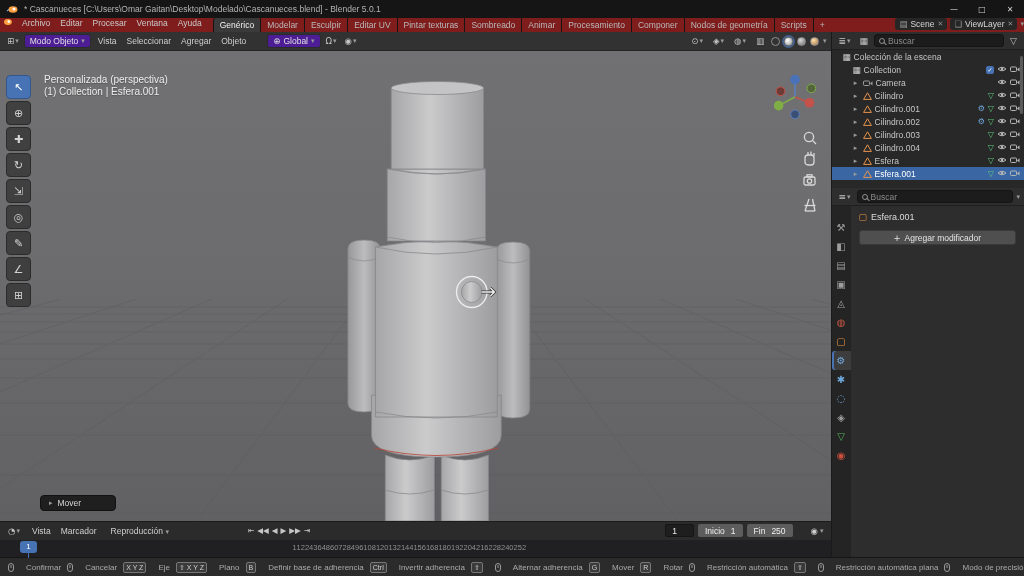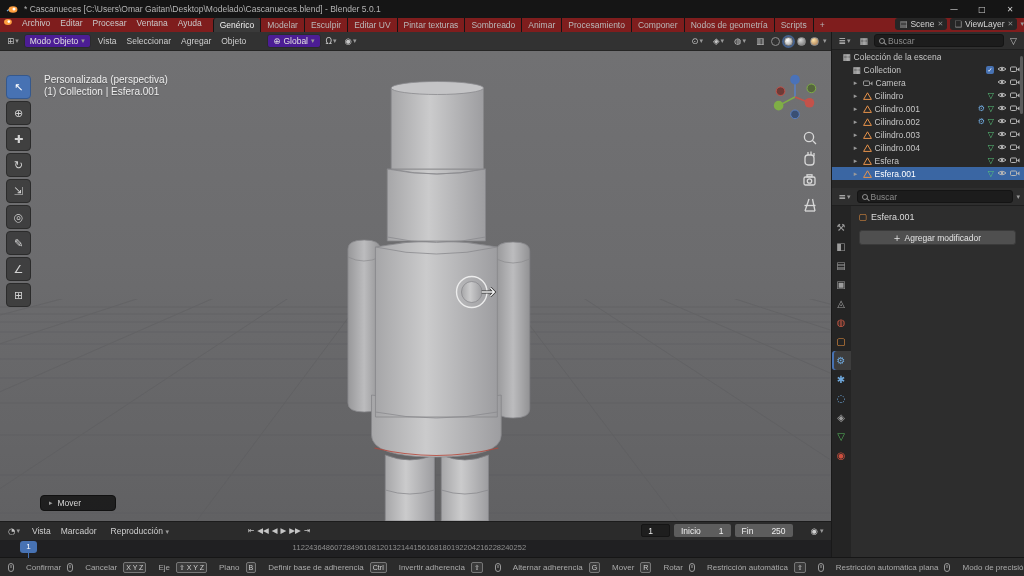--- a/index.html
+++ b/index.html
@@ -93,21 +93,21 @@
   .props-content{flex:1;min-width:0}
   .breadcrumb{display:flex;align-items:center;gap:4px;padding:6px 8px 4px;color:#dcdcdc}
   .add-mod{margin:4px 8px;height:15px;background:#4f4f4f;border:1px solid #3a3a3a;border-radius:3px;
            display:flex;align-items:center;justify-content:center;gap:4px;color:#e4e4e4;font-size:8.5px}
 
   
   .timeline{height:36px;flex:0 0 auto;display:flex;flex-direction:column;border-top:1px solid #1c1c1c}
   .tl-header{height:18px;background:#2b2b2b;display:flex;align-items:center;gap:4px;padding:0 5px;font-size:8.5px;white-space:nowrap}
   .pb{display:flex;align-items:center;gap:3px;margin-left:70px;color:#c6c6c6;font-size:7.5px}
   .frame-field{margin-left:auto;background:#1e1e1e;border:1px solid #151515;border-radius:2px;padding:0 16px 0 6px;height:13px;display:flex;align-items:center;color:#e8e8e8}
-  .range-pill{background:#5d5d5d;border-radius:2px;height:13px;display:flex;align-items:center;gap:18px;padding:0 7px;color:#f0f0f0}
+  .range-pill{background:#5d5d5d;border-radius:2px;height:13px;display:flex;align-items:center;gap:6px;padding:0 7px;color:#f0f0f0}
   .tl-key{margin-left:14px;display:flex;align-items:center;gap:2px;margin-right:2px}
   .tl-ruler{height:18px;background:#202022;position:relative}
   .frames{position:absolute;left:4px;right:16px;top:3px;display:flex;justify-content:center;color:#8f8f8f;font-size:7.5px}
   .playhead{position:absolute;left:20px;top:1px;width:17px;height:12px;background:#4772b3;border-radius:3px;color:#fff;
             font-size:8px;line-height:12px;text-align:center;z-index:2}
   .playhead-line{position:absolute;left:28px;top:12px;width:1px;height:6px;background:#4772b3}
 
   
   .statusbar{height:19px;background:#2b2b2b;border-top:1px solid #161616;display:flex;align-items:center;gap:6px;
              padding:0 8px;color:#ababab;font-size:8px;overflow:hidden;flex:0 0 auto;white-space:nowrap}

